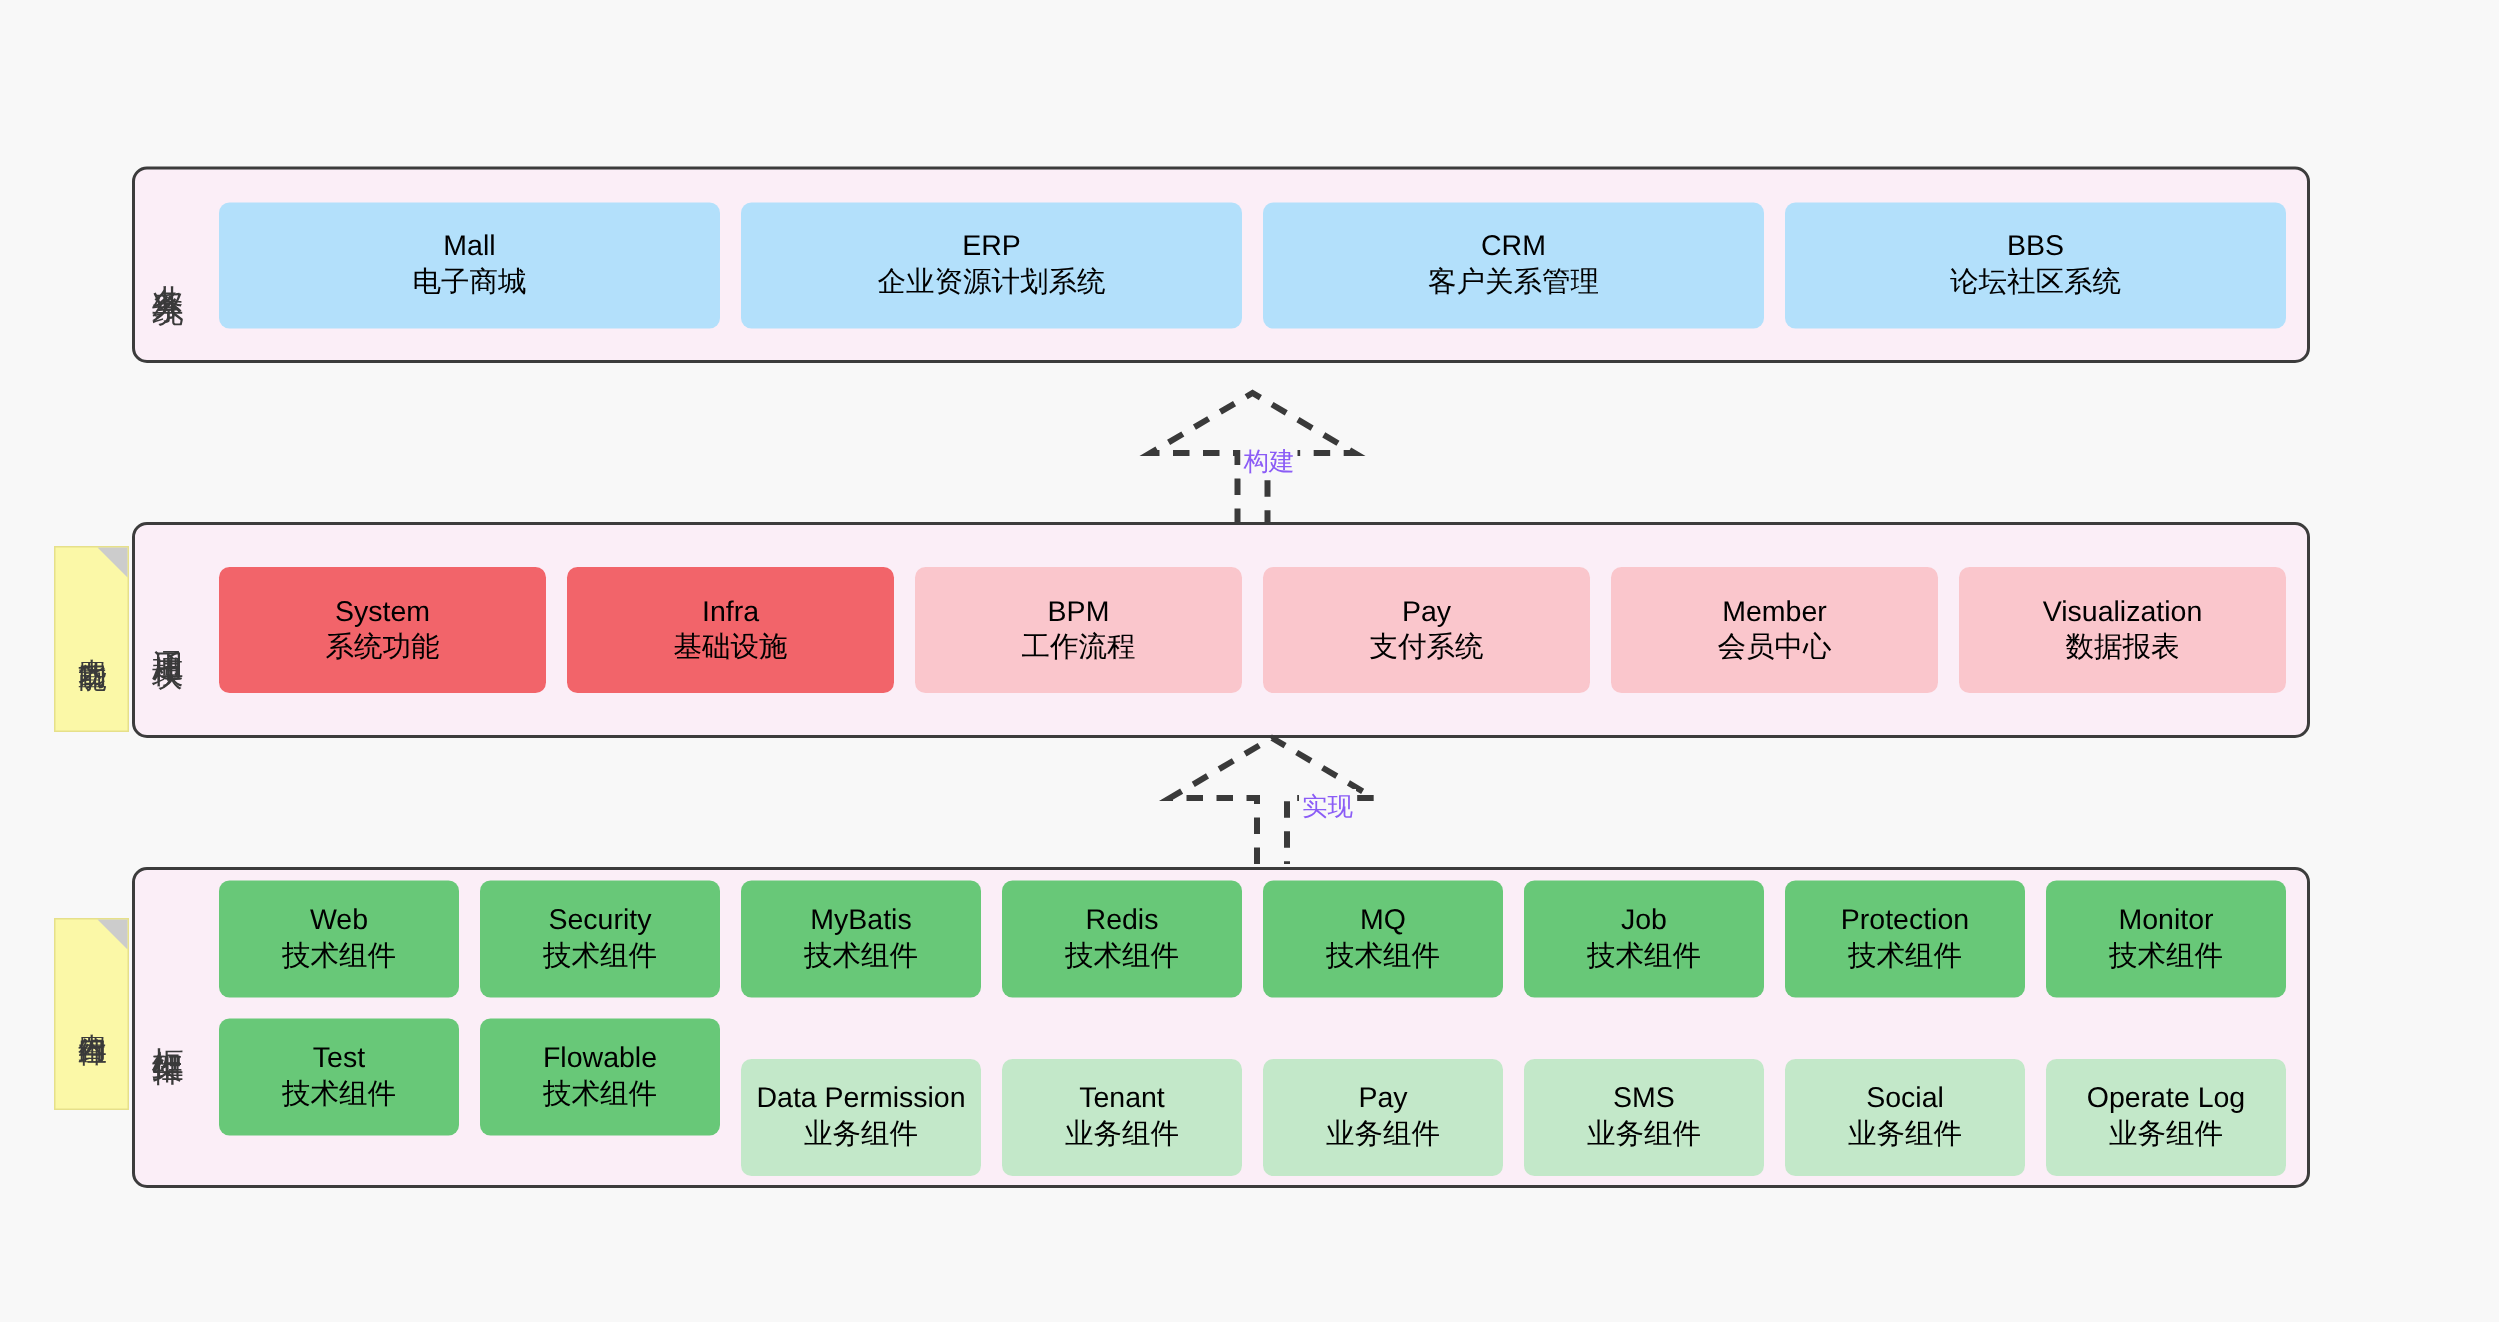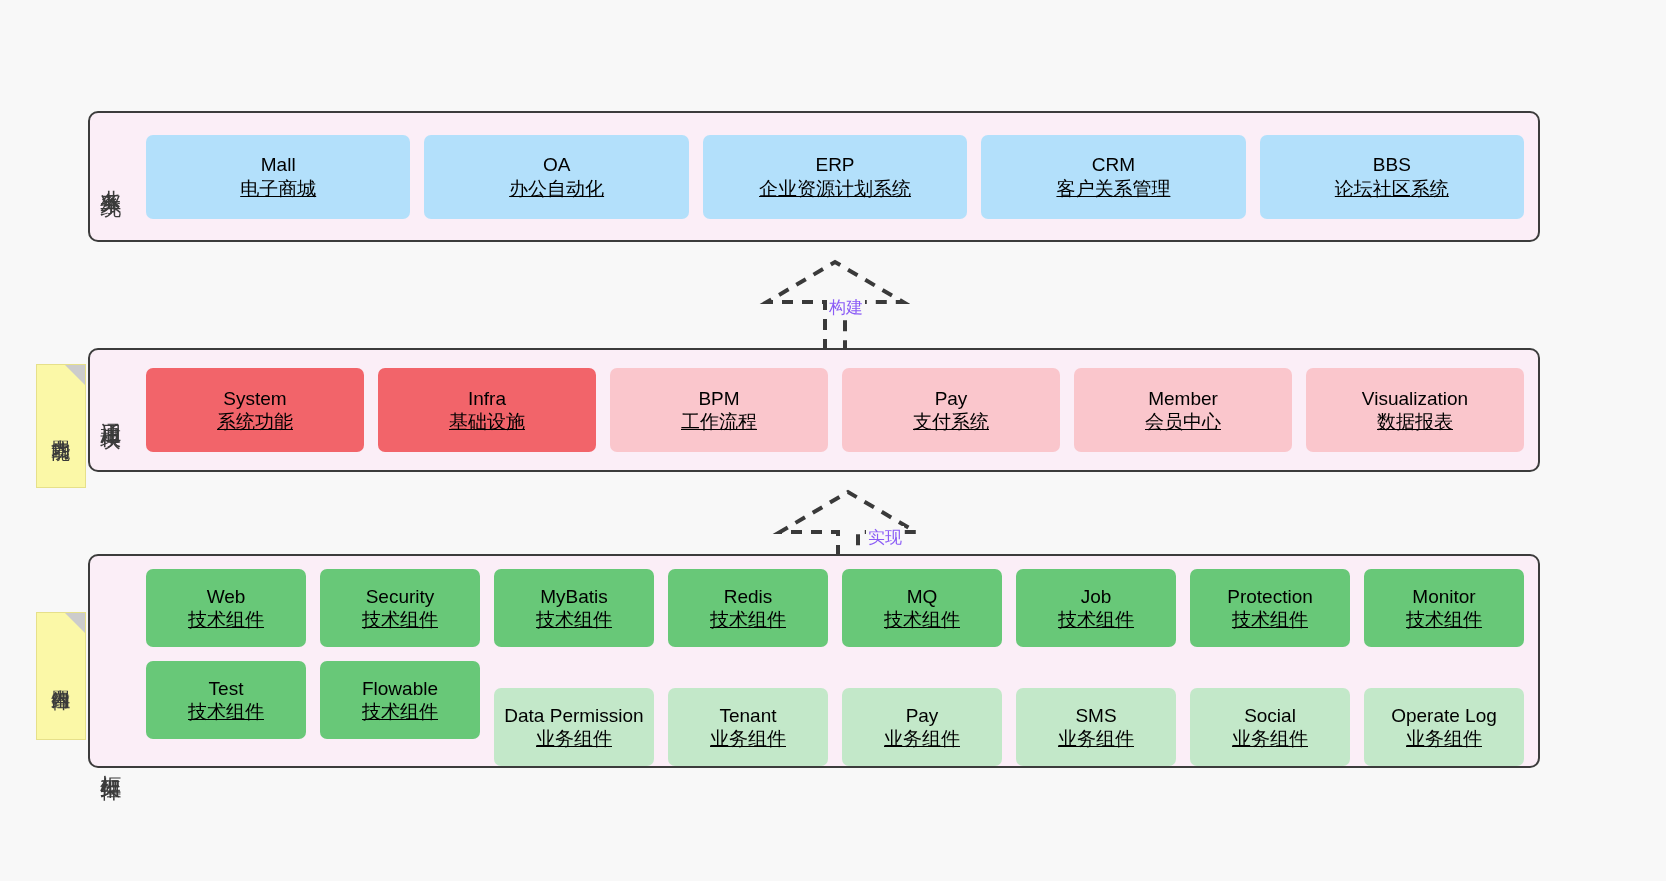--- a/index.html
+++ b/index.html
@@ -74,21 +74,21 @@
     align-items: center;
     justify-content: center;
     text-align: center;
     font-size: 19px;
     line-height: 1.22;
     color: #000000;
     padding: 6px 8px;
     overflow: hidden;
   }
   .card .l1 { display: block; }
-  .card .l2 { display: block; text-decoration: underline; }
+  .card .l2 { display: block; }
 
   .card.blue      { background: #b3e0fb; }
   .card.red       { background: #f2646a; }
   .card.pink      { background: #fac6cc; }
   .card.green     { background: #68c878; }
   .card.lightgreen{ background: #c3e8c9; margin-top: 27px; }
 
   .h-top    { height: 84px; }
   .h-mid    { height: 84px; }
   .h-bottom { height: 78px; }
@@ -145,24 +145,20 @@
 
   <div class="layer" id="layer-business" style="left:88px; top:111px; width:1452px; height:131px;">
     <div class="layer-label">业务系统</div>
     <div class="layer-body">
       <div class="row">
         <div class="card blue h-top">
           <span class="l1">Mall</span>
           <span class="l2">电子商城</span>
         </div>
         <div class="card blue h-top">
-          <span class="l1">OA</span>
-          <span class="l2">办公自动化</span>
-        </div>
-        <div class="card blue h-top">
           <span class="l1">ERP</span>
           <span class="l2">企业资源计划系统</span>
         </div>
         <div class="card blue h-top">
           <span class="l1">CRM</span>
           <span class="l2">客户关系管理</span>
         </div>
         <div class="card blue h-top">
           <span class="l1">BBS</span>
           <span class="l2">论坛社区系统</span>
@@ -176,21 +172,21 @@
       <path d="M 70 92 L 70 44 L 12 44 L 80 4 L 148 44 L 90 44 L 90 92" stroke="#3a3a3a" stroke-width="4" stroke-dasharray="11 9" stroke-linecap="butt" fill="none"></path>
     </svg>
     <span class="arrow-label" style="left:72px; top:38px;">构建</span>
   </div>
 
   <div class="note" style="left:36px; top:364px; height:124px;">
     <span class="fold"></span>
     <span>内置功能</span>
   </div>
 
-  <div class="layer" id="layer-common" style="left:88px; top:348px; width:1452px; height:124px;">
+  <div class="layer" id="layer-common" style="left:88px; top:348px; width:1452px; height:144px;">
     <div class="layer-label">通用模块</div>
     <div class="layer-body">
       <div class="row">
         <div class="card red h-mid">
           <span class="l1">System</span>
           <span class="l2">系统功能</span>
         </div>
         <div class="card red h-mid">
           <span class="l1">Infra</span>
           <span class="l2">基础设施</span>
@@ -220,21 +216,21 @@
       <path d="M 70 88 L 70 44 L 12 44 L 80 4 L 148 44 L 90 44 L 90 88" stroke="#3a3a3a" stroke-width="4" stroke-dasharray="11 9" stroke-linecap="butt" fill="none"></path>
     </svg>
     <span class="arrow-label" style="left:72px; top:38px;margin-left:26px;">实现</span>
   </div>
 
   <div class="note" style="left:36px; top:612px; height:128px;">
     <span class="fold"></span>
     <span>内置组件</span>
   </div>
 
-  <div class="layer" id="layer-framework" style="left:88px; top:554px; width:1452px; height:214px;align-items:flex-end;">
+  <div class="layer" id="layer-framework" style="left:88px; top:578px; width:1452px; height:214px;">
     <div class="layer-label">框架组件</div>
     <div class="layer-body">
 
       <div class="row">
         <div class="card green h-bottom">
           <span class="l1">Web</span>
           <span class="l2">技术组件</span>
         </div>
         <div class="card green h-bottom">
           <span class="l1">Security</span>

